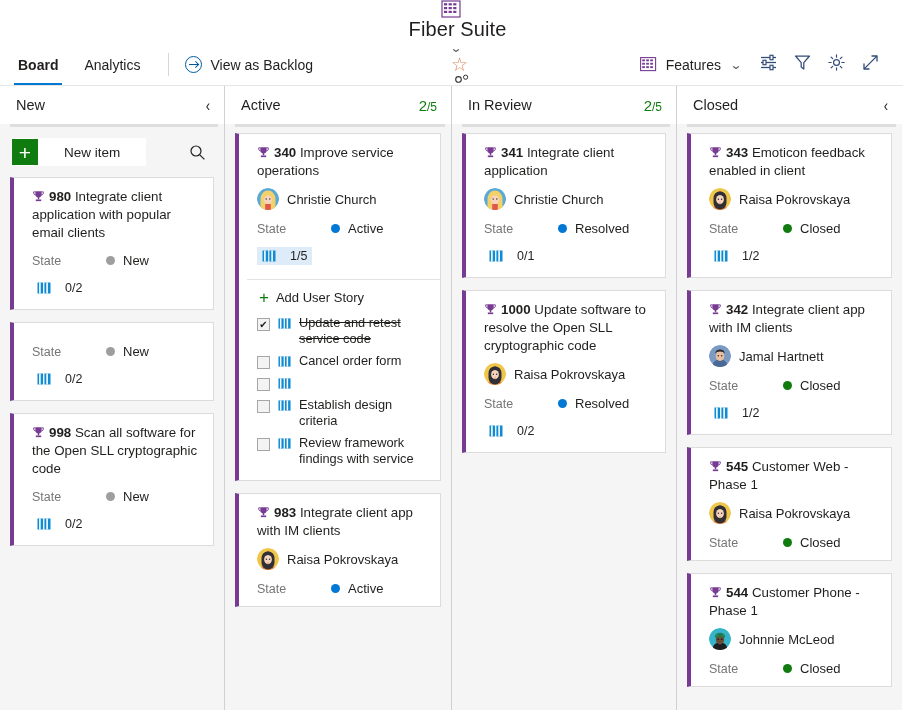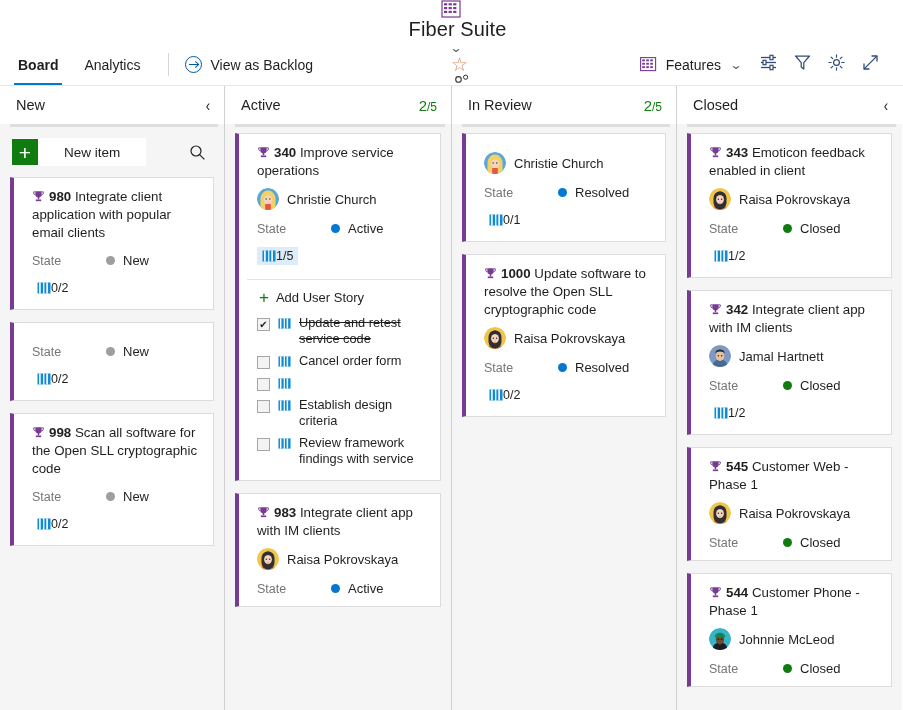--- a/index.html
+++ b/index.html
@@ -149,21 +149,21 @@
     width: 22px; height: 22px; border-radius: 50%;
     flex: none; overflow: hidden;
   }
   .assignee-name { font-size: 13px; color: #201f1e; }
   .state-row { display: flex; align-items: center; margin-top: 11px; }
   .state-lbl { font-size: 12.5px; color: #757575; width: 74px; }
   .state-val { display: flex; align-items: center; gap: 8px; font-size: 13px; color: #201f1e; }
   .dot { width: 9px; height: 9px; border-radius: 50%; flex: none; }
 
   .count-badge {
-    display: inline-flex; align-items: center; gap: 0;
+    display: inline-flex; align-items: center; gap: 14px;
     margin-top: 11px; padding: 2px 5px;
     font-size: 12.5px; color: #201f1e;
   }
   .count-badge.hl { background: #deecf9; }
   .book-ico { flex: none; }
 
   
   .cl-sep { border-top: 1px solid #e3e3e3; margin: 12px -12px 0 -10px; }
   .add-story {
     display: flex; align-items: center; gap: 7px;
@@ -528,21 +528,30 @@
     <div class="col col-review">
       <div class="col-head">
         <span class="col-name">In Review</span>
         <span class="col-right">
         <span class="wip-cur">2</span>
         <span class="wip-max">/5</span>
       </span>
       </div>
       <div class="col-rule"></div>
       <div class="col-body">
-        <div class="card"><div class="assignee">
+        <div class="card"><div class="card-title">
+        <span class="trophy"><svg width="13" height="13" viewBox="0 0 14 14" style="display:inline-block;vertical-align:-2px">
+  <path d="M3.6 1.4 h6.8 v3.2 a3.4 3.4 0 0 1 -6.8 0z" fill="#773b93"></path>
+  <path d="M3.6 2 H1.8 v1.2 a2.4 2.4 0 0 0 2 2.2" fill="none" stroke="#773b93" stroke-width="1"></path>
+  <path d="M10.4 2 h1.8 v1.2 a2.4 2.4 0 0 1 -2 2.2" fill="none" stroke="#773b93" stroke-width="1"></path>
+  <rect x="6.2" y="7.4" width="1.6" height="2.6" fill="#773b93"></rect>
+  <rect x="4.1" y="10.2" width="5.8" height="1.8" fill="#773b93"></rect>
+</svg></span><span class="card-id">341</span>
+        <span>Integrate client application</span>
+      </div><div class="assignee">
           <span class="avatar"><svg viewBox="0 0 22 22" width="22" height="22">
       <circle cx="11" cy="11" r="11" fill="#5ba8d6"></circle>
       <path d="M3.5 11 a7.5 8.5 0 0 1 15 0 v11 h-15z" fill="#f2d169"></path>
       <ellipse cx="11" cy="11.4" rx="4.2" ry="5" fill="#f6d4bd"></ellipse>
       <rect x="8.2" y="16" width="5.6" height="6" fill="#e2574c"></rect>
       <path d="M6.6 6.5 a5 5 0 0 1 8.8 0 q0.6 3 -0.6 4.3 q-0.2 -3 -3.8 -3.3 q-3.4 -0.3 -3.8 3.3 q-1.1 -1.4 -0.6 -4.3z" fill="#f2d169"></path>
       <circle cx="9.2" cy="11" r="0.75" fill="#3a3a3a"></circle>
                 <circle cx="12.8" cy="11" r="0.75" fill="#3a3a3a"></circle>
     </svg></span>
           <span class="assignee-name">Christie Church</span>

